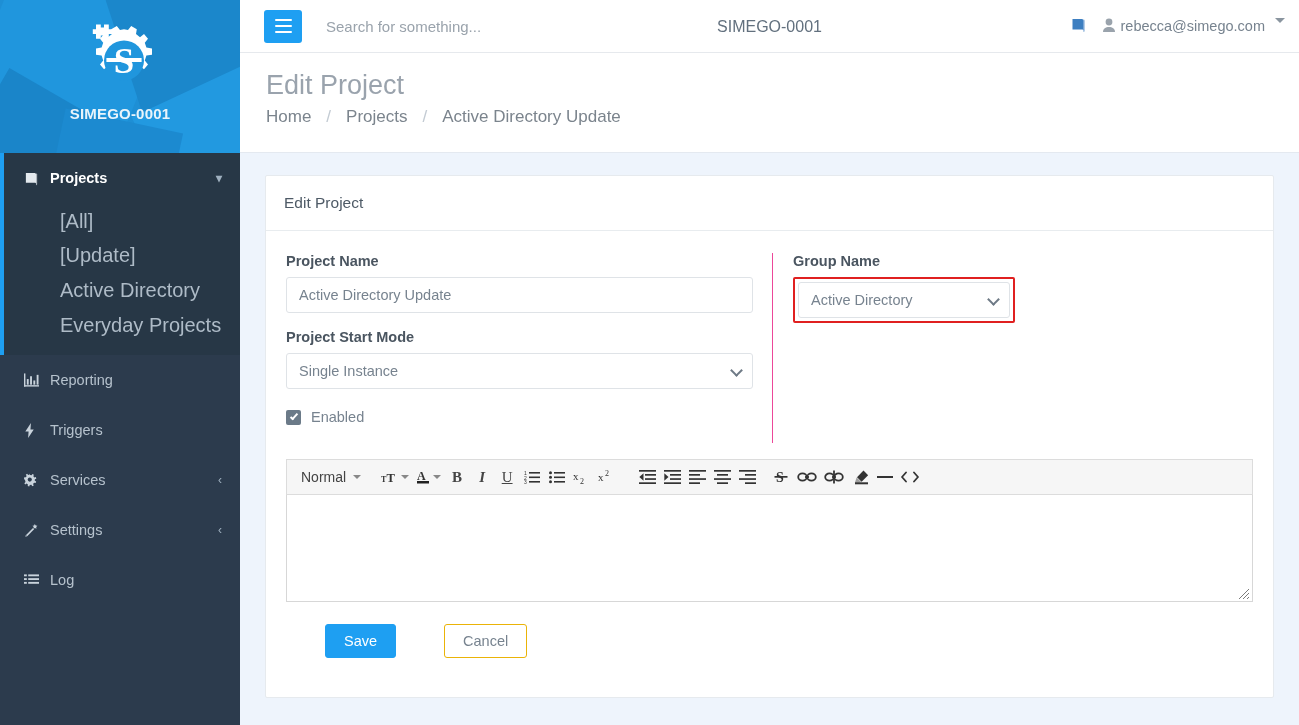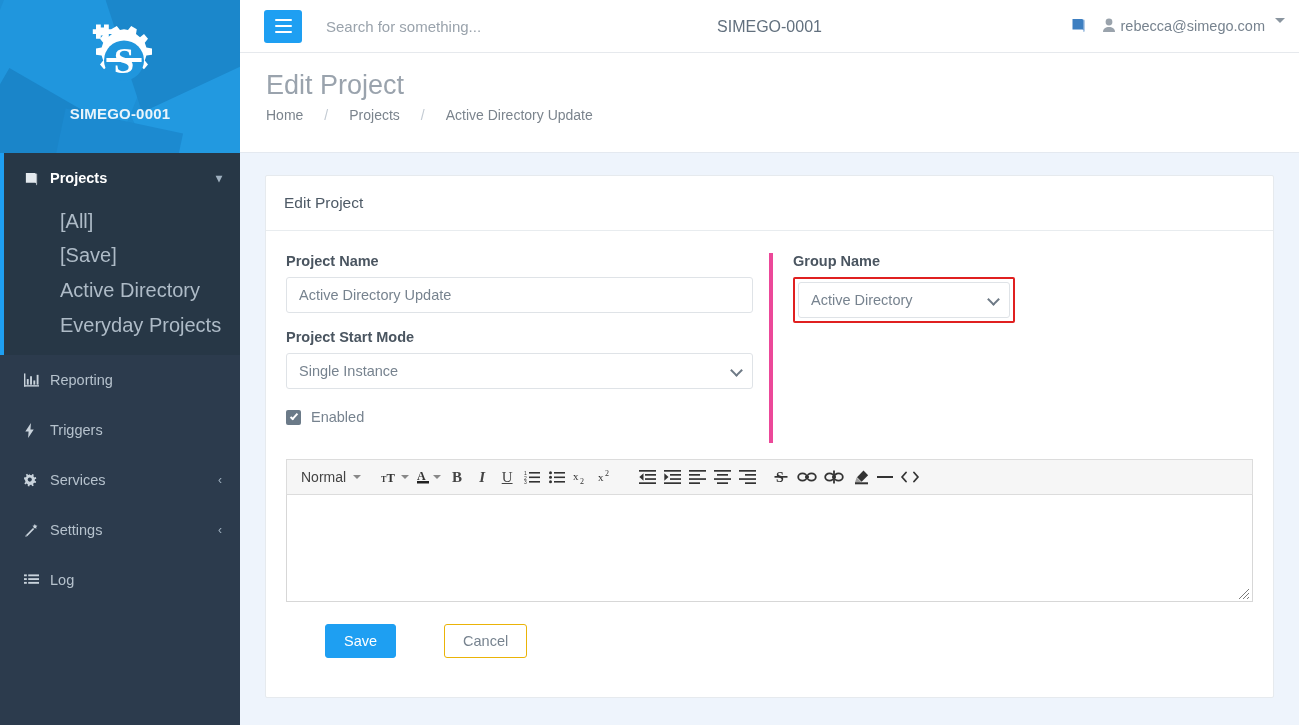--- a/index.html
+++ b/index.html
@@ -130,21 +130,21 @@
     left: 240px; top: 53px;
     width: 1059px; height: 100px;
     background: #ffffff;
     border-bottom: 1px solid #e4e9f0;
     padding: 16px 0 0 26px;
   }
   #page-title {
     color: #9aa3ad; font-size: 27px; font-weight: normal;
     margin: 0 0 6px 0; line-height: 1.2;
   }
-  #breadcrumb { font-size: 14px; color: #7b848d; display: flex; gap: 12px; align-items: center;}
+  #breadcrumb { font-size: 17px; color: #7b848d; display: flex; gap: 6px; align-items: center;}
   #breadcrumb .crumb { color: #7b848d; cursor: pointer; }
   #breadcrumb .crumb.last { color: #7b848d; cursor: default; }
   #breadcrumb .sep { color: #c3cbd3; margin: 0 9px; }
 
   
   #content {
     position: absolute;
     left: 240px; top: 153px;
     width: 1059px; height: 572px;
     background: #eef4fc;
@@ -163,21 +163,21 @@
     border-bottom: 1px solid #e8ecef;
     display: flex; align-items: center;
     padding-left: 18px;
     color: #4e5a66; font-size: 15.5px;
   }
   #card-body { padding: 22px 20px 0 20px; position: relative; }
 
   .form-row { display: flex; }
   .col-left {
     width: 487px;
-    border-right: 4px solid #ec4899;
+    border-right: 1px solid #ec4899;
     padding-right: 18px;
     min-height: 190px;
   }
   .col-right { padding-left: 20px; width: 480px; }
 
   label.fld {
     display: block;
     font-size: 14.5px; font-weight: bold; color: #4a5560;
     margin-bottom: 8px;
   }
@@ -319,21 +319,21 @@
           <path d="M13 2.3c.6.3 1 .8 1 1.4V14c0 .6-.4 1-1 1.1z" opacity=".8"></path>
         </svg>
       </span>
       <span class="lbl">Projects</span>
       <span class="chev">▾</span>
     </div>
     <div class="sub-item first">
       <span>[All]</span>
     </div>
     <div class="sub-item">
-      <span>[Save]</span>
+      <span>[Update]</span>
     </div>
     <div class="sub-item">
       <span>Active Directory</span>
     </div>
     <div class="sub-item">
       <span>Everyday Projects</span>
     </div>
     <div style="height:12px"></div>
   </div>
 

